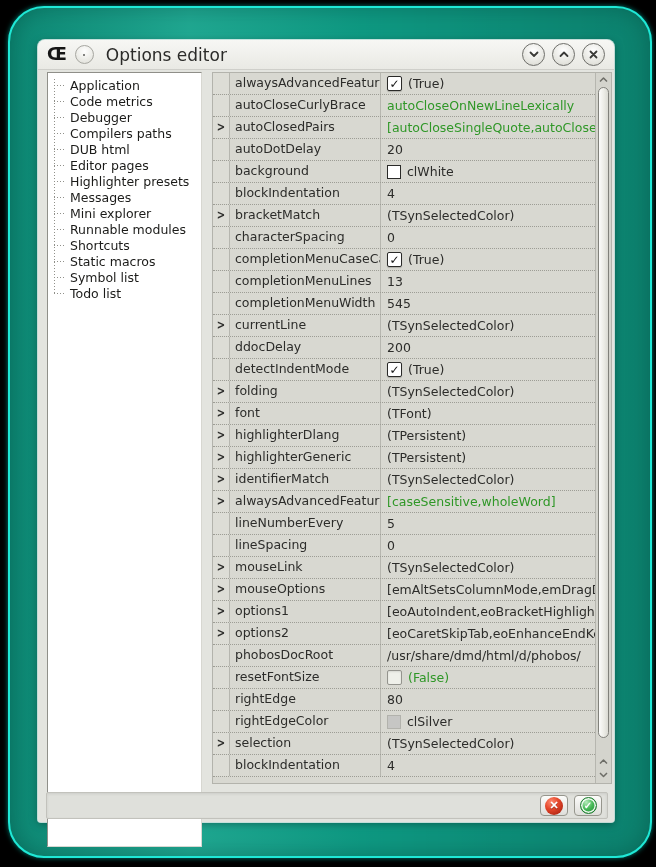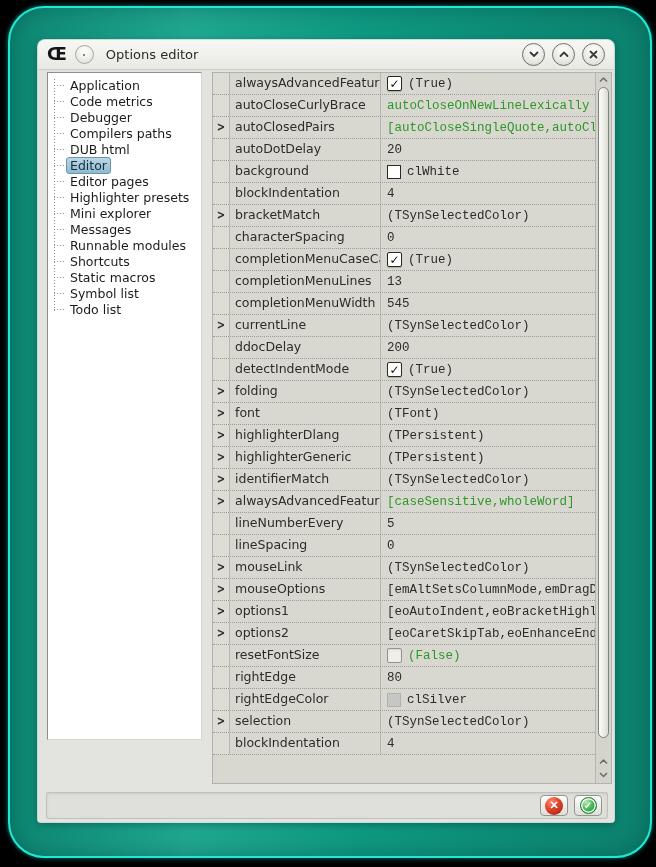--- a/index.html
+++ b/index.html
@@ -27,32 +27,32 @@
     border-bottom:1px solid #cfcfca;border-radius:7px 7px 0 0;
     display:flex;align-items:center;padding:0 9px;box-sizing:border-box;
   }
   .logo{font-size:17px;font-weight:bold;color:#151515;letter-spacing:-1px;margin-right:9px;line-height:1;}
   .menubtn{
     width:17px;height:17px;border-radius:50%;border:1px solid #a7a7a1;
     background:radial-gradient(circle at 50% 32%,#ffffff,#e6e6e0 75%,#d5d5cf);
     display:flex;align-items:center;justify-content:center;margin-right:12px;
   }
   .menubtn i{width:2px;height:2px;border-radius:50%;background:#5c5c58;}
-  .title{font-size:13px;color:#2b2b29;}
+  .title{font-size:17px;color:#2b2b29;}
   .tb-spacer{flex:1;}
   .wbtn{
     width:21px;height:21px;border-radius:50%;border:1px solid #6f6f6b;
     background:radial-gradient(circle at 50% 32%,#ffffff,#e4e4de 70%,#cfcfc8);
     display:flex;align-items:center;justify-content:center;margin-left:7px;cursor:default;
   }
   
   .content{position:absolute;left:0;top:30px;right:0;bottom:0;background:#e3e4df;border-radius:0 0 3px 3px;}
   
   .sidebar{
-    position:absolute;left:9px;top:2px;width:155px;height:668px;background:#ffffff;
+    position:absolute;left:9px;top:2px;width:155px;height:775px;background:#ffffff;
     border:1px solid;border-color:#8f8f89 #d7d7d1 #d7d7d1 #8f8f89;box-sizing:border-box;
     padding-top:4px;overflow:hidden;
   }
   .tree{position:relative;}
   .tree::before{
     content:'';position:absolute;left:6px;top:2px;bottom:6px;width:1px;
     background:repeating-linear-gradient(to bottom,#90908a 0 1px,transparent 1px 3px);
   }
   .tree-item{height:16px;display:flex;align-items:center;position:relative;padding-left:22px;cursor:default;}
   .tree-item::before{
@@ -76,21 +76,21 @@
   .gutter{width:17px;background:#dddDD6;border-right:1px solid #b6b6af;display:flex;align-items:center;justify-content:center;}
   .expand{font-size:10px;font-weight:bold;color:#2e2e2c;transform:scaleY(1.15);line-height:1;}
   .pname{
     width:151px;border-right:1px solid #b6b6af;padding-left:5px;
     font-size:12.5px;color:#2c2c2a;line-height:20px;white-space:nowrap;overflow:hidden;
   }
   .pvalue{
     flex:1;padding-left:6px;display:flex;align-items:center;gap:6px;
     font-size:12.5px;color:#2c2c2a;white-space:nowrap;overflow:hidden;
   }
-  .vtext{white-space:nowrap;font-family:Liberation Mono, monospace;}
+  .vtext{white-space:nowrap;}
   .vtext.green{color:#2f9727;}
   .checkbox{
     width:15px;height:15px;border-radius:2px;box-sizing:border-box;flex:0 0 auto;
     display:flex;align-items:center;justify-content:center;
   }
   .checkbox.checked{background:#ffffff;border:1.5px solid #2a2a28;color:#111;font-size:12px;font-weight:bold;box-shadow:0 1px 1px rgba(0,0,0,.2);}
   .checkbox.unchecked{background:#eff0ea;border:1px solid #94948e;box-shadow:inset 0 1px 2px rgba(0,0,0,.1);}
   .swatch{width:14px;height:14px;box-sizing:border-box;border:1.5px solid #333;flex:0 0 auto;}
   
   .vscroll{
@@ -172,33 +172,30 @@
             <div class="tree-item">
               <span class="tree-label">Debugger</span>
             </div>
             <div class="tree-item">
               <span class="tree-label">Compilers paths</span>
             </div>
             <div class="tree-item">
               <span class="tree-label">DUB html</span>
             </div>
             <div class="tree-item">
-              <span class="tree-label selected">Editor</span>
-            </div>
-            <div class="tree-item">
               <span class="tree-label">Editor pages</span>
             </div>
             <div class="tree-item">
               <span class="tree-label">Highlighter presets</span>
             </div>
             <div class="tree-item">
+              <span class="tree-label">Messages</span>
+            </div>
+            <div class="tree-item">
               <span class="tree-label">Mini explorer</span>
-            </div>
-            <div class="tree-item">
-              <span class="tree-label">Messages</span>
             </div>
             <div class="tree-item">
               <span class="tree-label">Runnable modules</span>
             </div>
             <div class="tree-item">
               <span class="tree-label">Shortcuts</span>
             </div>
             <div class="tree-item">
               <span class="tree-label">Static macros</span>
             </div>
@@ -418,20 +415,27 @@
                 <span class="vtext">[eoAutoIndent,eoBracketHighlight</span>
               </div>
             </div>
             <div class="grow">
               <div class="gcell gutter">
                 <span class="expand">&gt;</span>
               </div>
               <div class="gcell pname">options2</div>
               <div class="gcell pvalue">
                 <span class="vtext">[eoCaretSkipTab,eoEnhanceEndKe</span>
+              </div>
+            </div>
+            <div class="grow">
+              <div class="gcell gutter"></div>
+              <div class="gcell pname">phobosDocRoot</div>
+              <div class="gcell pvalue">
+                <span class="vtext">/usr/share/dmd/html/d/phobos/</span>
               </div>
             </div>
             <div class="grow">
               <div class="gcell gutter"></div>
               <div class="gcell pname">resetFontSize</div>
               <div class="gcell pvalue">
                 <span class="checkbox unchecked"></span>
                 <span class="vtext green">(False)</span>
               </div>
             </div>

